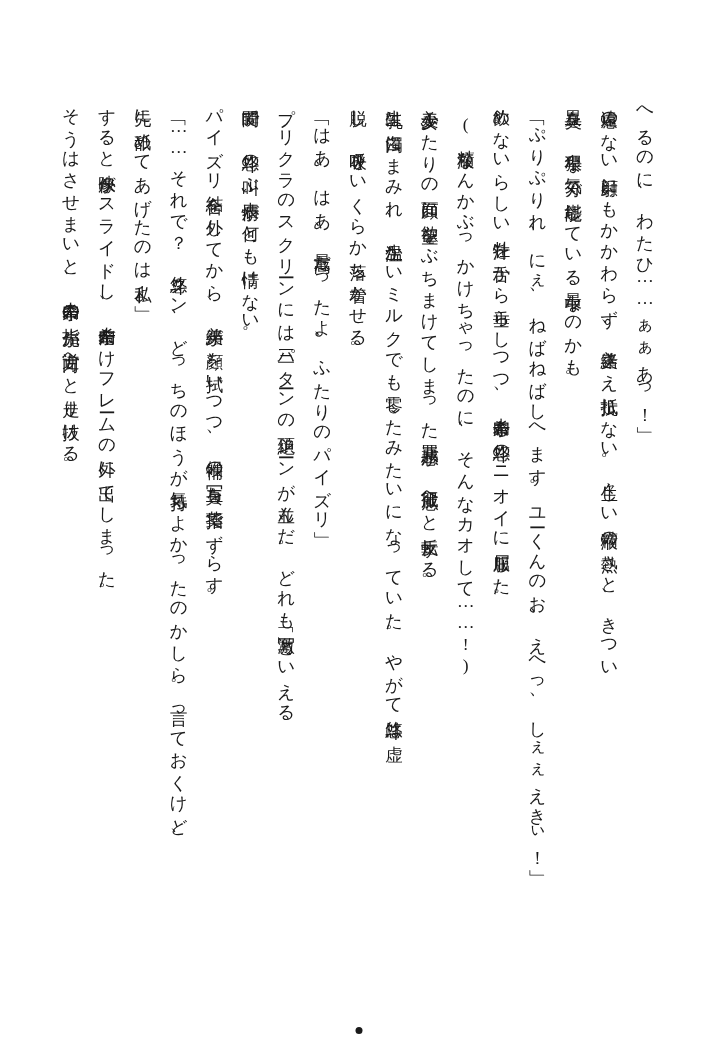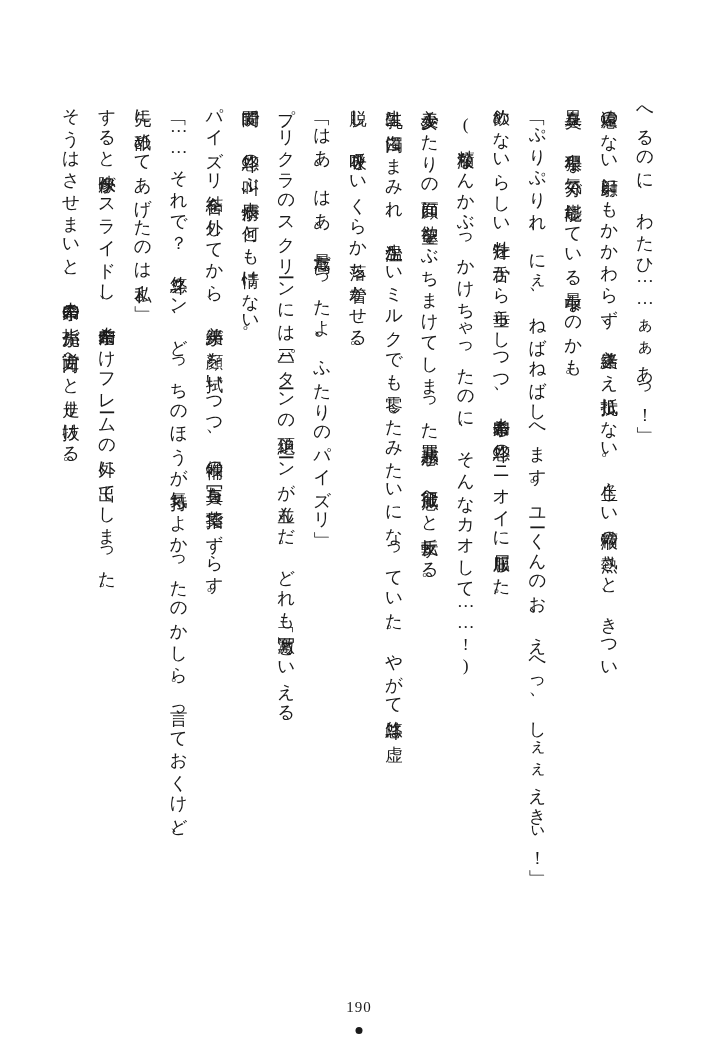--- a/index.html
+++ b/index.html
@@ -83,16 +83,15 @@
     <p class="ind">「はあ、はあ、最高だったよ、ふたりのパイズリ」</p>
     <p>プリクラのスクリーンには三パターンの絶頂シーンが並んだ。どれも「激写」といえる</p>
     <p>瞬間で、悠斗の叫ぶ表情が何とも情けない。</p>
     <p>パイズリ結合を外してから、美緒が顔を拭いつつ、候補の写真を薬指でずらす。</p>
     <p class="ind">「……それで？　悠斗クン、どっちのほうが気持ちよかったのかしら。言っておくけど、</p>
     <p>先に舐めてあげたのは私よ」</p>
     <p>すると映像がスライドし、由希奈だけフレームの外に出てしまった。</p>
     <p>そうはさせまいと、由希奈の指先が逆方向へと走り抜ける。</p>
   </div>
 
-  <div id="page-number">190</div>
   <div id="footer-dot"></div>
 
 </div>
 
 </body></html>

